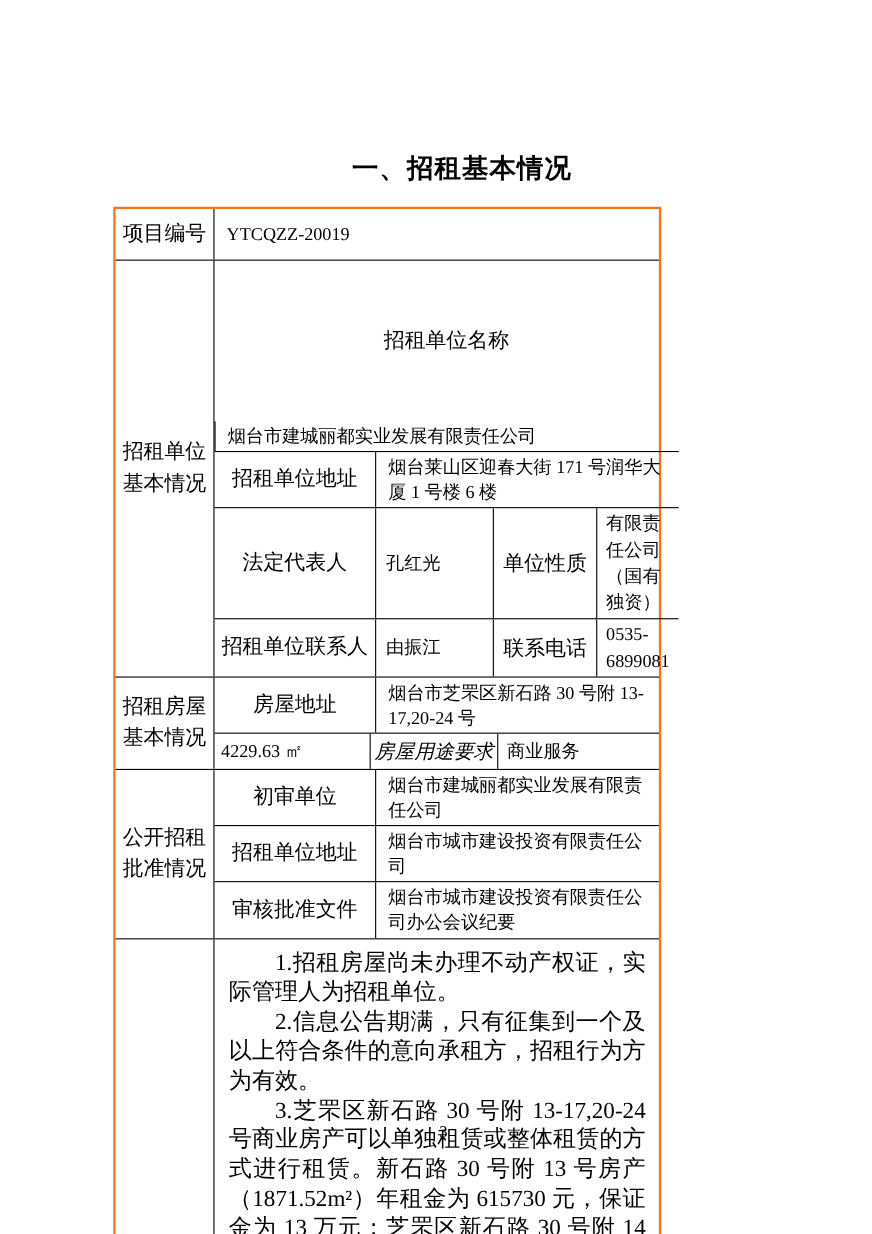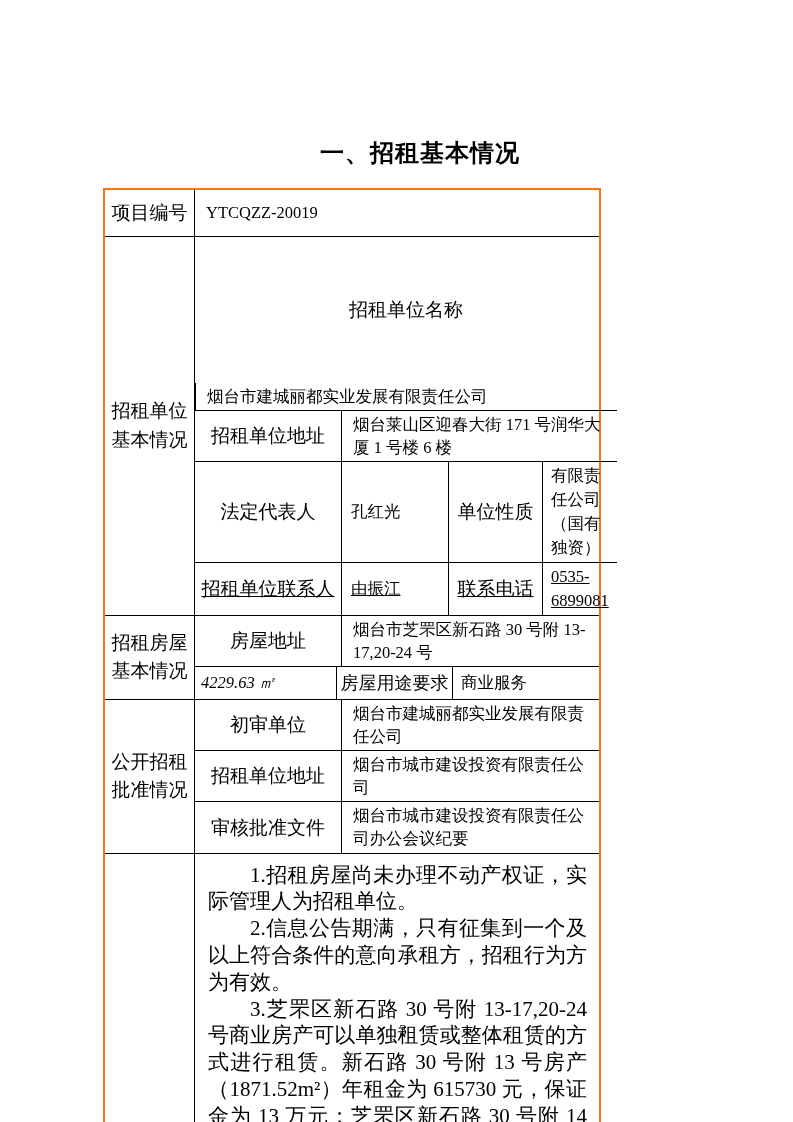--- a/index.html
+++ b/index.html
@@ -57,27 +57,27 @@
     justify-content: center;
     text-align: center;
     font-size: 19px;
     padding: 2px 2px;
     line-height: 1.35;
   }
   .fvalue { flex: 1; font-size: 16.5px; padding: 2px 11px; line-height: 1.4; }
   .v1  { flex: 0 0 107px; font-size: 16.5px; padding: 2px 9px; }
   .l2  { flex: 0 0 94px; justify-content: center; text-align: center; font-size: 19px; padding: 2px 2px; }
   .v2  { flex: 1; font-size: 16.5px; padding: 2px 8px; line-height: 1.45; }
-  .v1b { flex: 0 0 141px; font-size: 16.5px; padding: 2px 6px; font-style: italic; }
-  .l2b { flex: 0 0 116px; justify-content: center; text-align: right; font-size: 18px; padding: 2px 1px; }
+  .v1b { flex: 0 0 141px; font-size: 16.5px; padding: 2px 6px; }
+  .l2b { flex: 0 0 116px; justify-content: center; text-align: right; font-size: 18px; padding: 2px 1px; font-style: italic; }
   .h46 { min-height: 46px; }
   .h34 { min-height: 34px; flex-direction: column; }
   .h33 { min-height: 33px; }
   .h44 { min-height: 44px; }
-  .h31 { min-height: 31px; text-decoration: underline; }
+  .h31 { min-height: 31px; }
   .h35 { min-height: 35px; }
   .pv { flex: 1; font-size: 16.5px; padding: 2px 11px; display: flex; align-items: center; }
   .notes {
     flex: 1;
     min-height: 468px;
     padding: 8px 12px 16px 13px;
     font-size: 21px;
     line-height: 26.8px;
     text-align: justify;
   }

